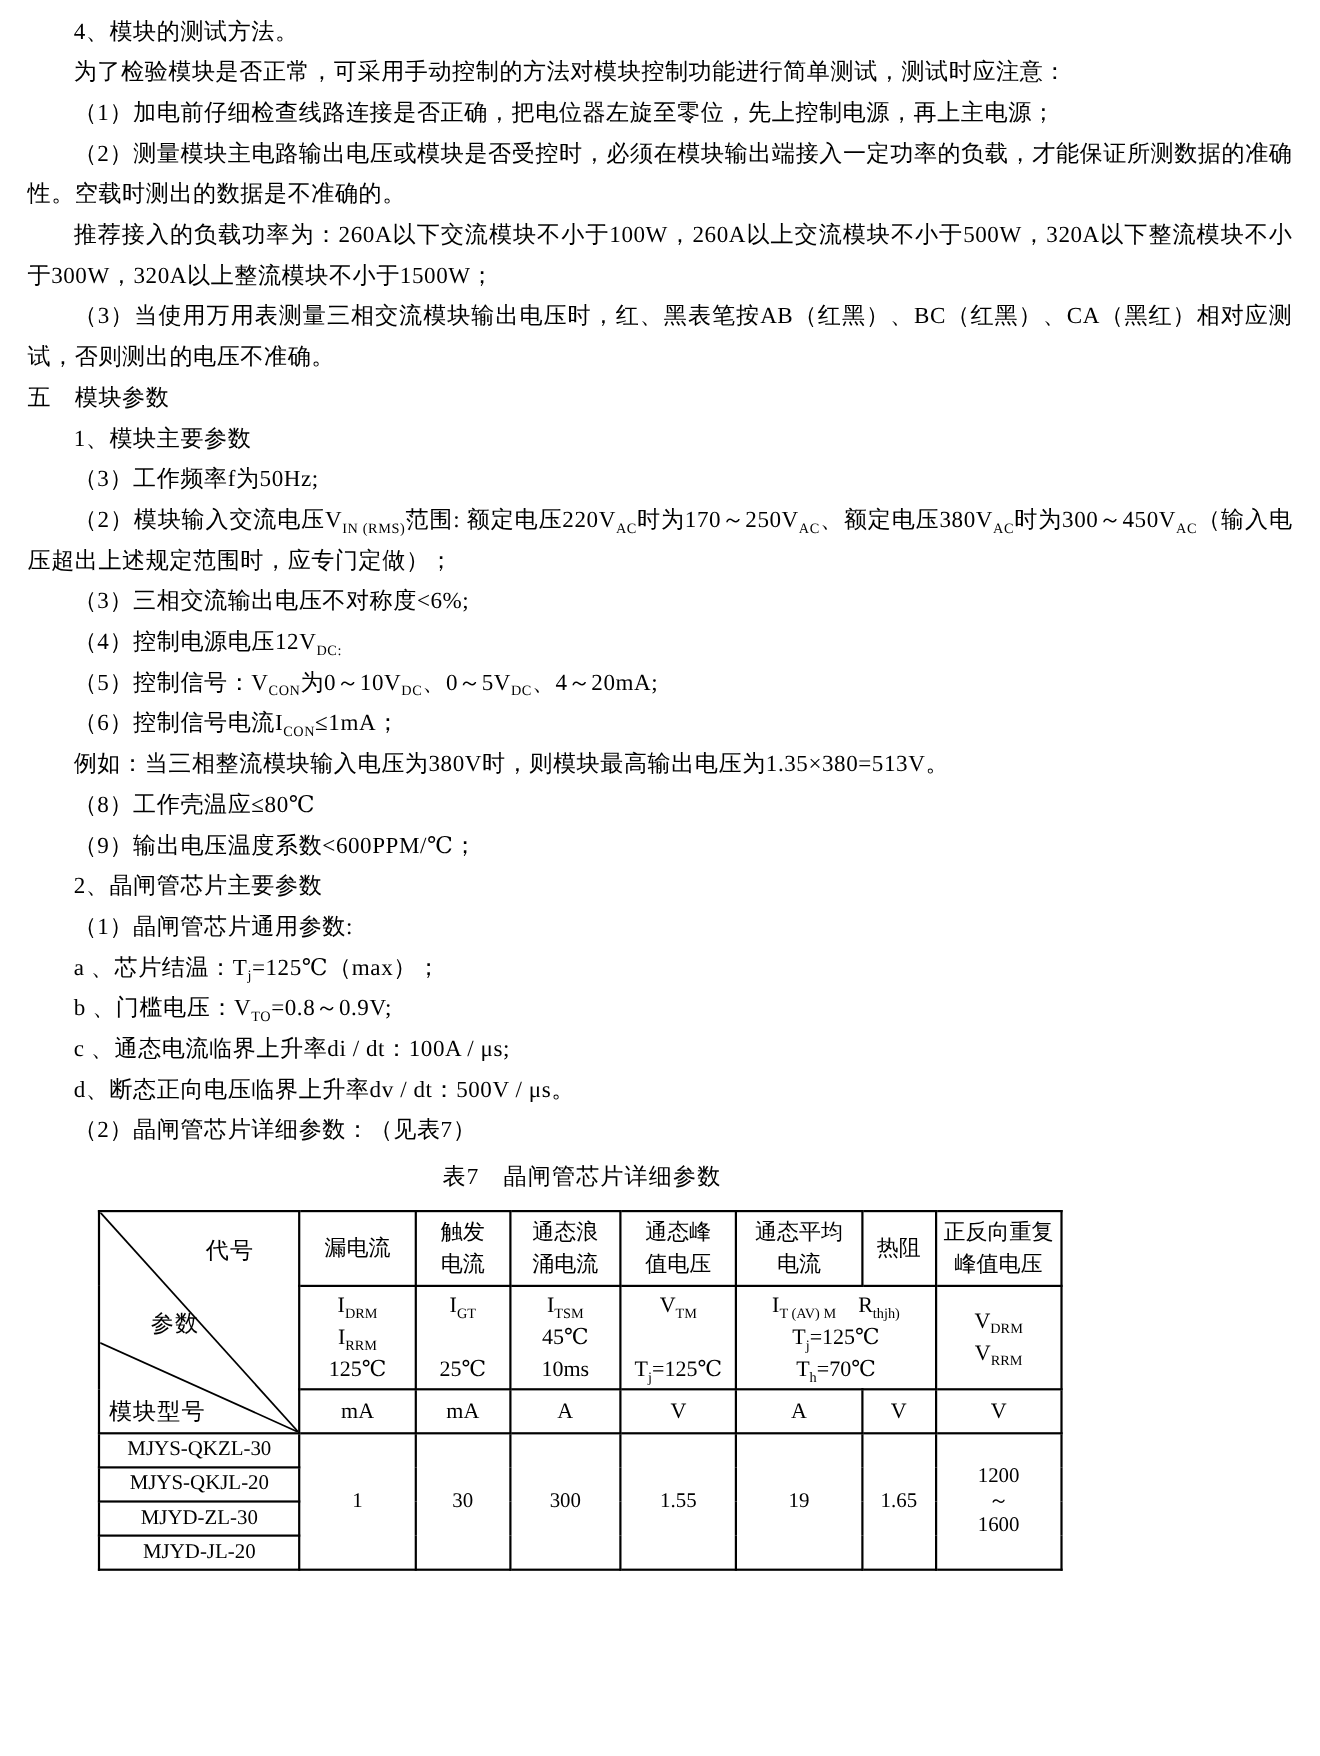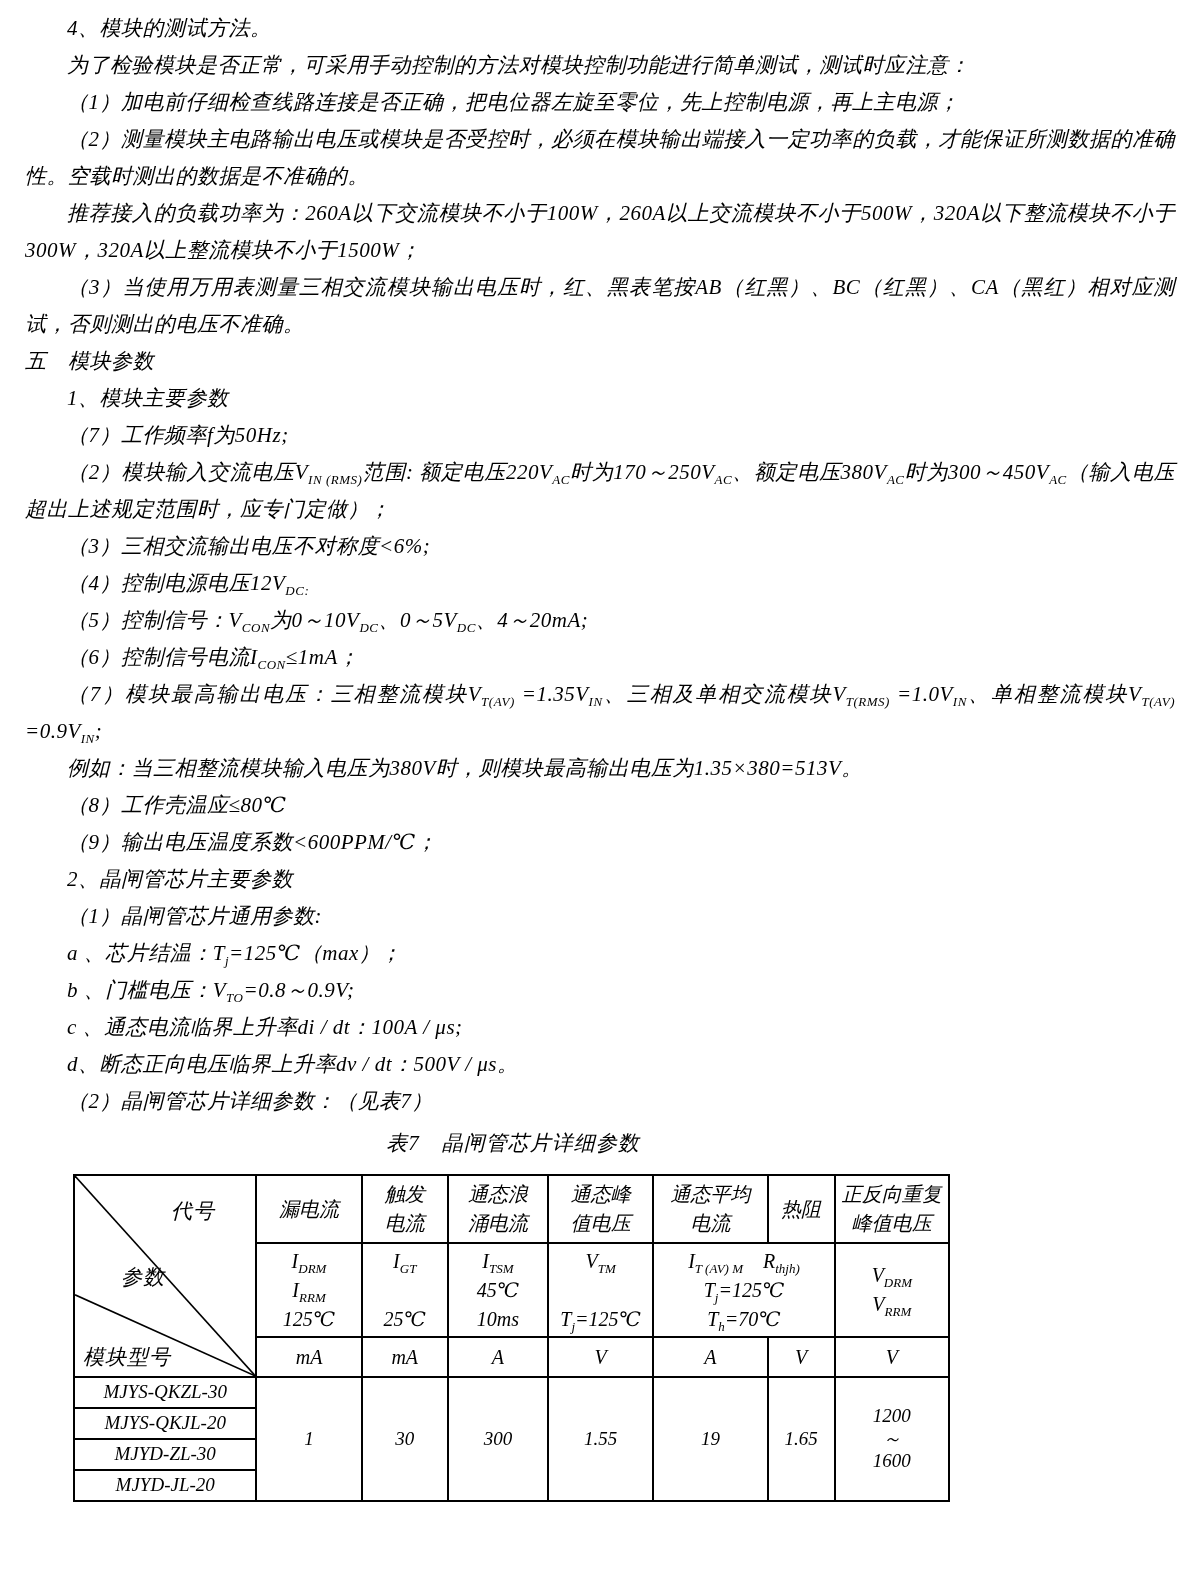--- a/index.html
+++ b/index.html
@@ -1,28 +1,28 @@
 <!DOCTYPE html>
 <html><head>
 <meta charset="utf-8">
 <style>
   html, body { margin:0; padding:0; background:#ffffff; }
   body {
     width:1200px; height:1596px;
     font-family:"Liberation Serif","DejaVu Serif",serif;
     color:#000; overflow:hidden;
   }
-  .page { padding:10px 25px 0 25px;font-style:italic; }
+  .page { padding:10px 25px 0 25px; }
   p.para {
     margin:0; font-size:21px; line-height:37px;
     text-align:justify; text-indent:2em; letter-spacing:0.5px;
   }
   p.sect { text-indent:0; }
   sub { font-size:13px; line-height:0; }
-  .tablewrap { margin-left:48px; width:880px; }
+  .tablewrap { margin-left:64px; width:880px; }
   .tbl-caption {
     text-align:center; font-size:21px; line-height:34px;
     margin:6px 0 14px 0; letter-spacing:1px;
   }
   table.params {
     border-collapse:collapse; table-layout:fixed;
     border:2px solid #15803d; width:877px;
   }
   table.params td {
     border:2px solid #000; text-align:center; vertical-align:middle;
@@ -48,27 +48,26 @@
 <div class="page">
 
   <p class="para">4、模块的测试方法。</p>
   <p class="para">为了检验模块是否正常，可采用手动控制的方法对模块控制功能进行简单测试，测试时应注意：</p>
   <p class="para">（1）加电前仔细检查线路连接是否正确，把电位器左旋至零位，先上控制电源，再上主电源；</p>
   <p class="para">（2）测量模块主电路输出电压或模块是否受控时，必须在模块输出端接入一定功率的负载，才能保证所测数据的准确性。空载时测出的数据是不准确的。</p>
   <p class="para">推荐接入的负载功率为：260A以下交流模块不小于100W，260A以上交流模块不小于500W，320A以下整流模块不小于300W，320A以上整流模块不小于1500W；</p>
   <p class="para">（3）当使用万用表测量三相交流模块输出电压时，红、黑表笔按AB（红黑）、BC（红黑）、CA（黑红）相对应测试，否则测出的电压不准确。</p>
   <p class="para sect">五　模块参数</p>
   <p class="para">1、模块主要参数</p>
-  <p class="para">（7）工作频率f为50Hz;</p>
+  <p class="para">（3）工作频率f为50Hz;</p>
   <p class="para">（2）模块输入交流电压V<sub>IN (RMS)</sub>范围: 额定电压220V<sub>AC</sub>时为170～250V<sub>AC</sub>、额定电压380V<sub>AC</sub>时为300～450V<sub>AC</sub>（输入电压超出上述规定范围时，应专门定做）；</p>
   <p class="para">（3）三相交流输出电压不对称度&lt;6%;</p>
   <p class="para">（4）控制电源电压12V<sub>DC:</sub></p>
   <p class="para">（5）控制信号：V<sub>CON</sub>为0～10V<sub>DC</sub>、0～5V<sub>DC</sub>、4～20mA;</p>
   <p class="para">（6）控制信号电流I<sub>CON</sub>≤1mA；</p>
-  <p class="para">（7）模块最高输出电压：三相整流模块V<sub>T(AV)</sub> =1.35V<sub>IN</sub>、三相及单相交流模块V<sub>T(RMS)</sub> =1.0V<sub>IN</sub>、单相整流模块V<sub>T(AV)</sub> =0.9V<sub>IN</sub>;</p>
   <p class="para">例如：当三相整流模块输入电压为380V时，则模块最高输出电压为1.35×380=513V。</p>
   <p class="para">（8）工作壳温应≤80℃</p>
   <p class="para">（9）输出电压温度系数&lt;600PPM/℃；</p>
   <p class="para">2、晶闸管芯片主要参数</p>
   <p class="para">（1）晶闸管芯片通用参数:</p>
   <p class="para">a 、芯片结温：T<sub>j</sub>=125℃（max）；</p>
   <p class="para">b 、门槛电压：V<sub>TO</sub>=0.8～0.9V;</p>
   <p class="para">c 、通态电流临界上升率di / dt：100A / μs;</p>
   <p class="para">d、断态正向电压临界上升率dv / dt：500V / μs。</p>
   <p class="para">（2）晶闸管芯片详细参数：（见表7）</p>

